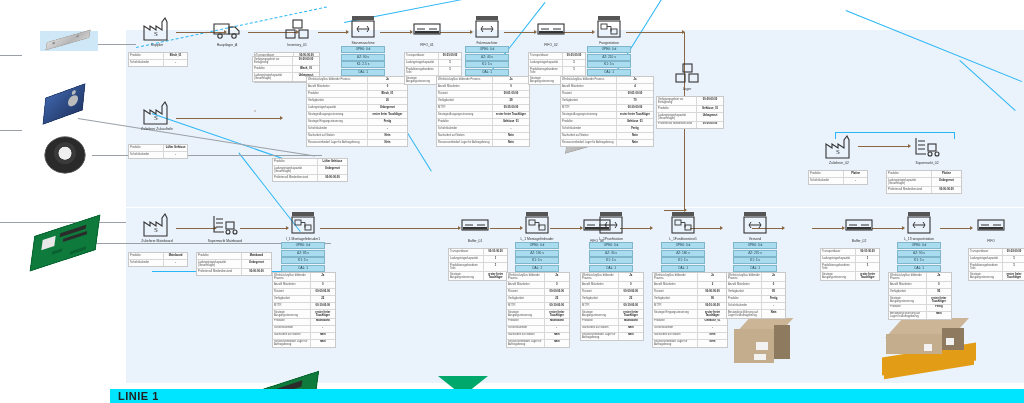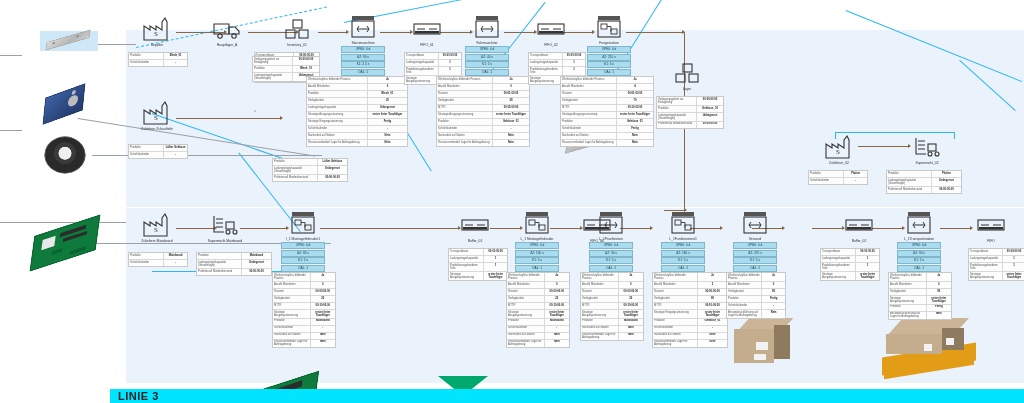--- a/index.html
+++ b/index.html
@@ -1047,16 +1047,16 @@
         <div class="v">1</div>
       </div>
     <div class="r">
         <div class="k">Strategie Ausgangssteuerung</div>
         <div class="v">erster freier Tauchläger</div>
       </div>
   </div>
 
   <div class="green-marker"></div>
   <div class="linie-bar">
-    <span>LINIE 3</span>
+    <span>LINIE 1</span>
   </div>
 
 </div>
 
 </body></html>

